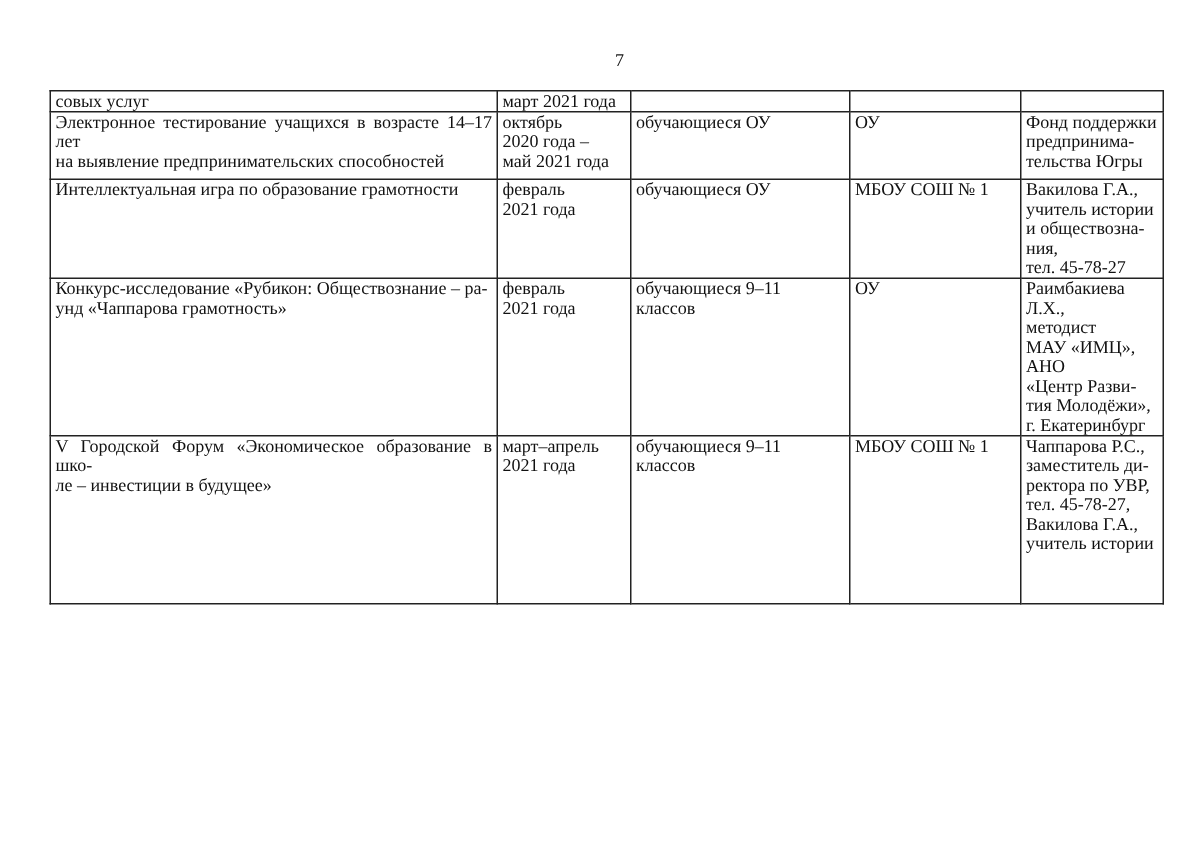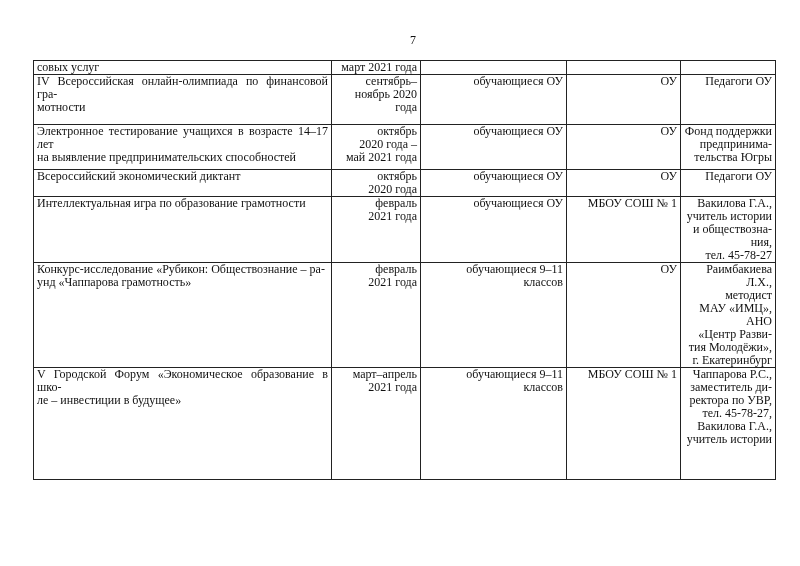--- a/index.html
+++ b/index.html
@@ -32,21 +32,21 @@
       font-size: 12px;
       line-height: 13px;
     }
     table.plan td {
       border: 1.3px solid #222222;
       vertical-align: top;
       padding: 0 3px;
       overflow: hidden;
     }
     td.c-name { text-align: justify; }
-    td.c-date, td.c-part, td.c-place, td.c-resp { text-align: right; }
+    td.c-date, td.c-part, td.c-place, td.c-resp { text-align: left; }
     td.c-name span, td.c-date span, td.c-part span, td.c-place span, td.c-resp span {
       white-space: pre-line;
     }
   </style>
 </head>
 <body>
 
 <div class="page-number">7</div>
 
 <table class="plan">
@@ -58,49 +58,31 @@
     <col style="width:95px">
   </colgroup>
   <tbody>
     <tr style="height:14px">
       <td class="c-name"><span>совых услуг</span></td>
       <td class="c-date"><span>март 2021 года</span></td>
       <td class="c-part"><span></span></td>
       <td class="c-place"><span></span></td>
       <td class="c-resp"><span></span></td>
     </tr>
-    <tr style="height:50px">
-      <td class="c-name"><span>IV Всероссийская онлайн-олимпиада по финансовой гра-
-мотности</span></td>
-      <td class="c-date"><span>сентябрь–
-ноябрь 2020
-года</span></td>
-      <td class="c-part"><span>обучающиеся ОУ</span></td>
-      <td class="c-place"><span>ОУ</span></td>
-      <td class="c-resp"><span>Педагоги ОУ</span></td>
-    </tr>
     <tr style="height:45px">
       <td class="c-name"><span>Электронное тестирование учащихся в возрасте 14–17 лет
 на выявление предпринимательских способностей</span></td>
       <td class="c-date"><span>октябрь
 2020 года –
 май 2021 года</span></td>
       <td class="c-part"><span>обучающиеся ОУ</span></td>
       <td class="c-place"><span>ОУ</span></td>
       <td class="c-resp"><span>Фонд поддержки
 предпринима-
 тельства Югры</span></td>
-    </tr>
-    <tr style="height:27px">
-      <td class="c-name"><span>Всероссийский экономический диктант</span></td>
-      <td class="c-date"><span>октябрь
-2020 года</span></td>
-      <td class="c-part"><span>обучающиеся ОУ</span></td>
-      <td class="c-place"><span>ОУ</span></td>
-      <td class="c-resp"><span>Педагоги ОУ</span></td>
     </tr>
     <tr style="height:64px">
       <td class="c-name"><span>Интеллектуальная игра по образование грамотности</span></td>
       <td class="c-date"><span>февраль
 2021 года</span></td>
       <td class="c-part"><span>обучающиеся ОУ</span></td>
       <td class="c-place"><span>МБОУ СОШ № 1</span></td>
       <td class="c-resp"><span>Вакилова Г.А.,
 учитель истории
 и обществозна-

